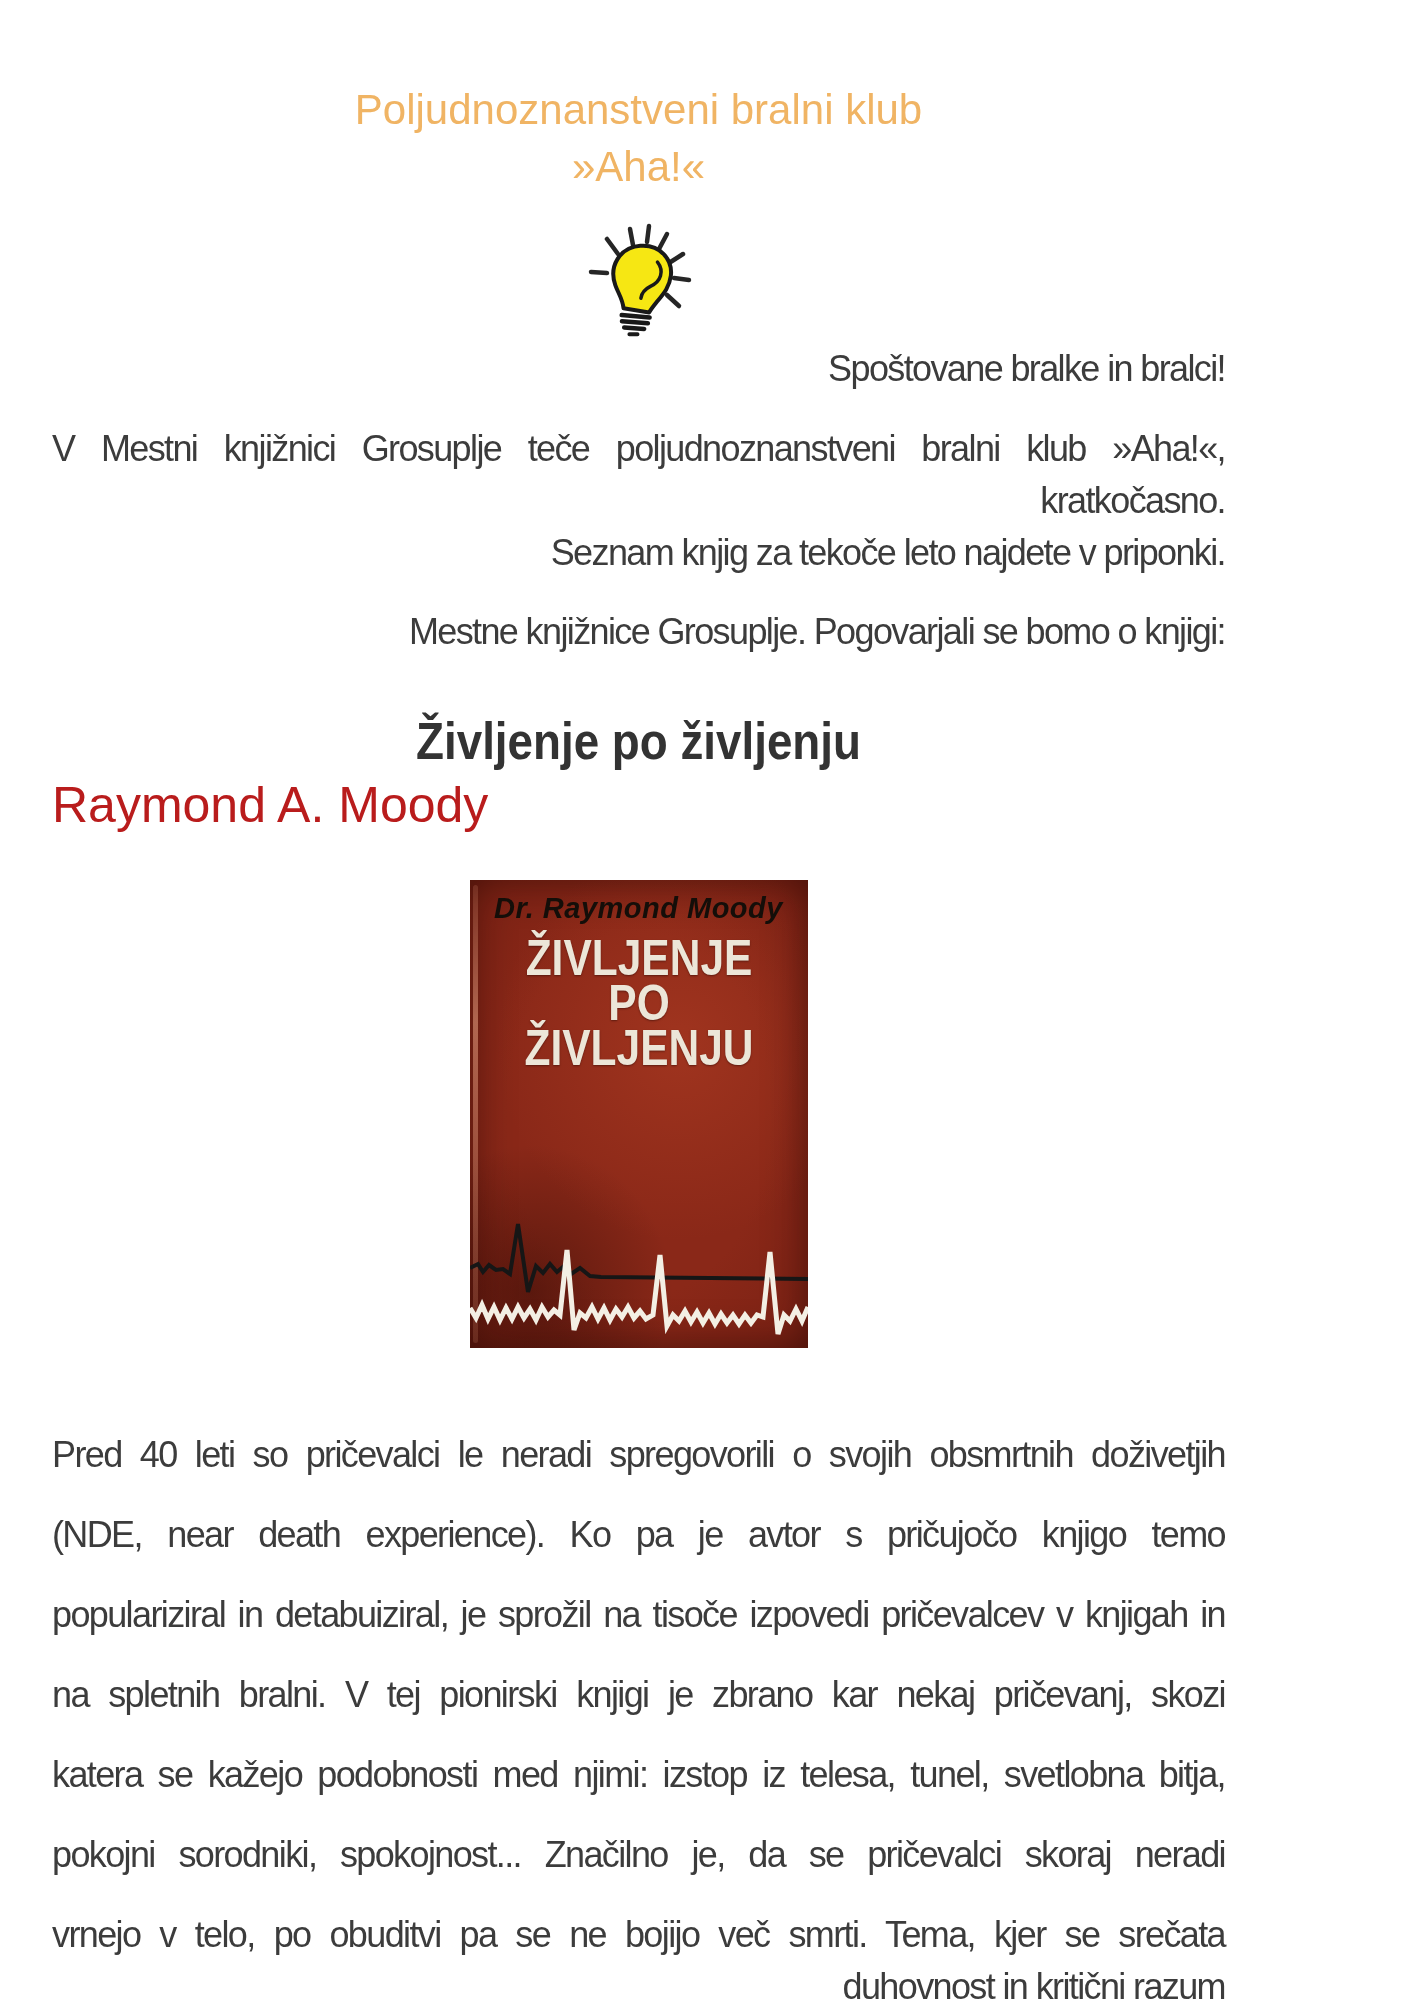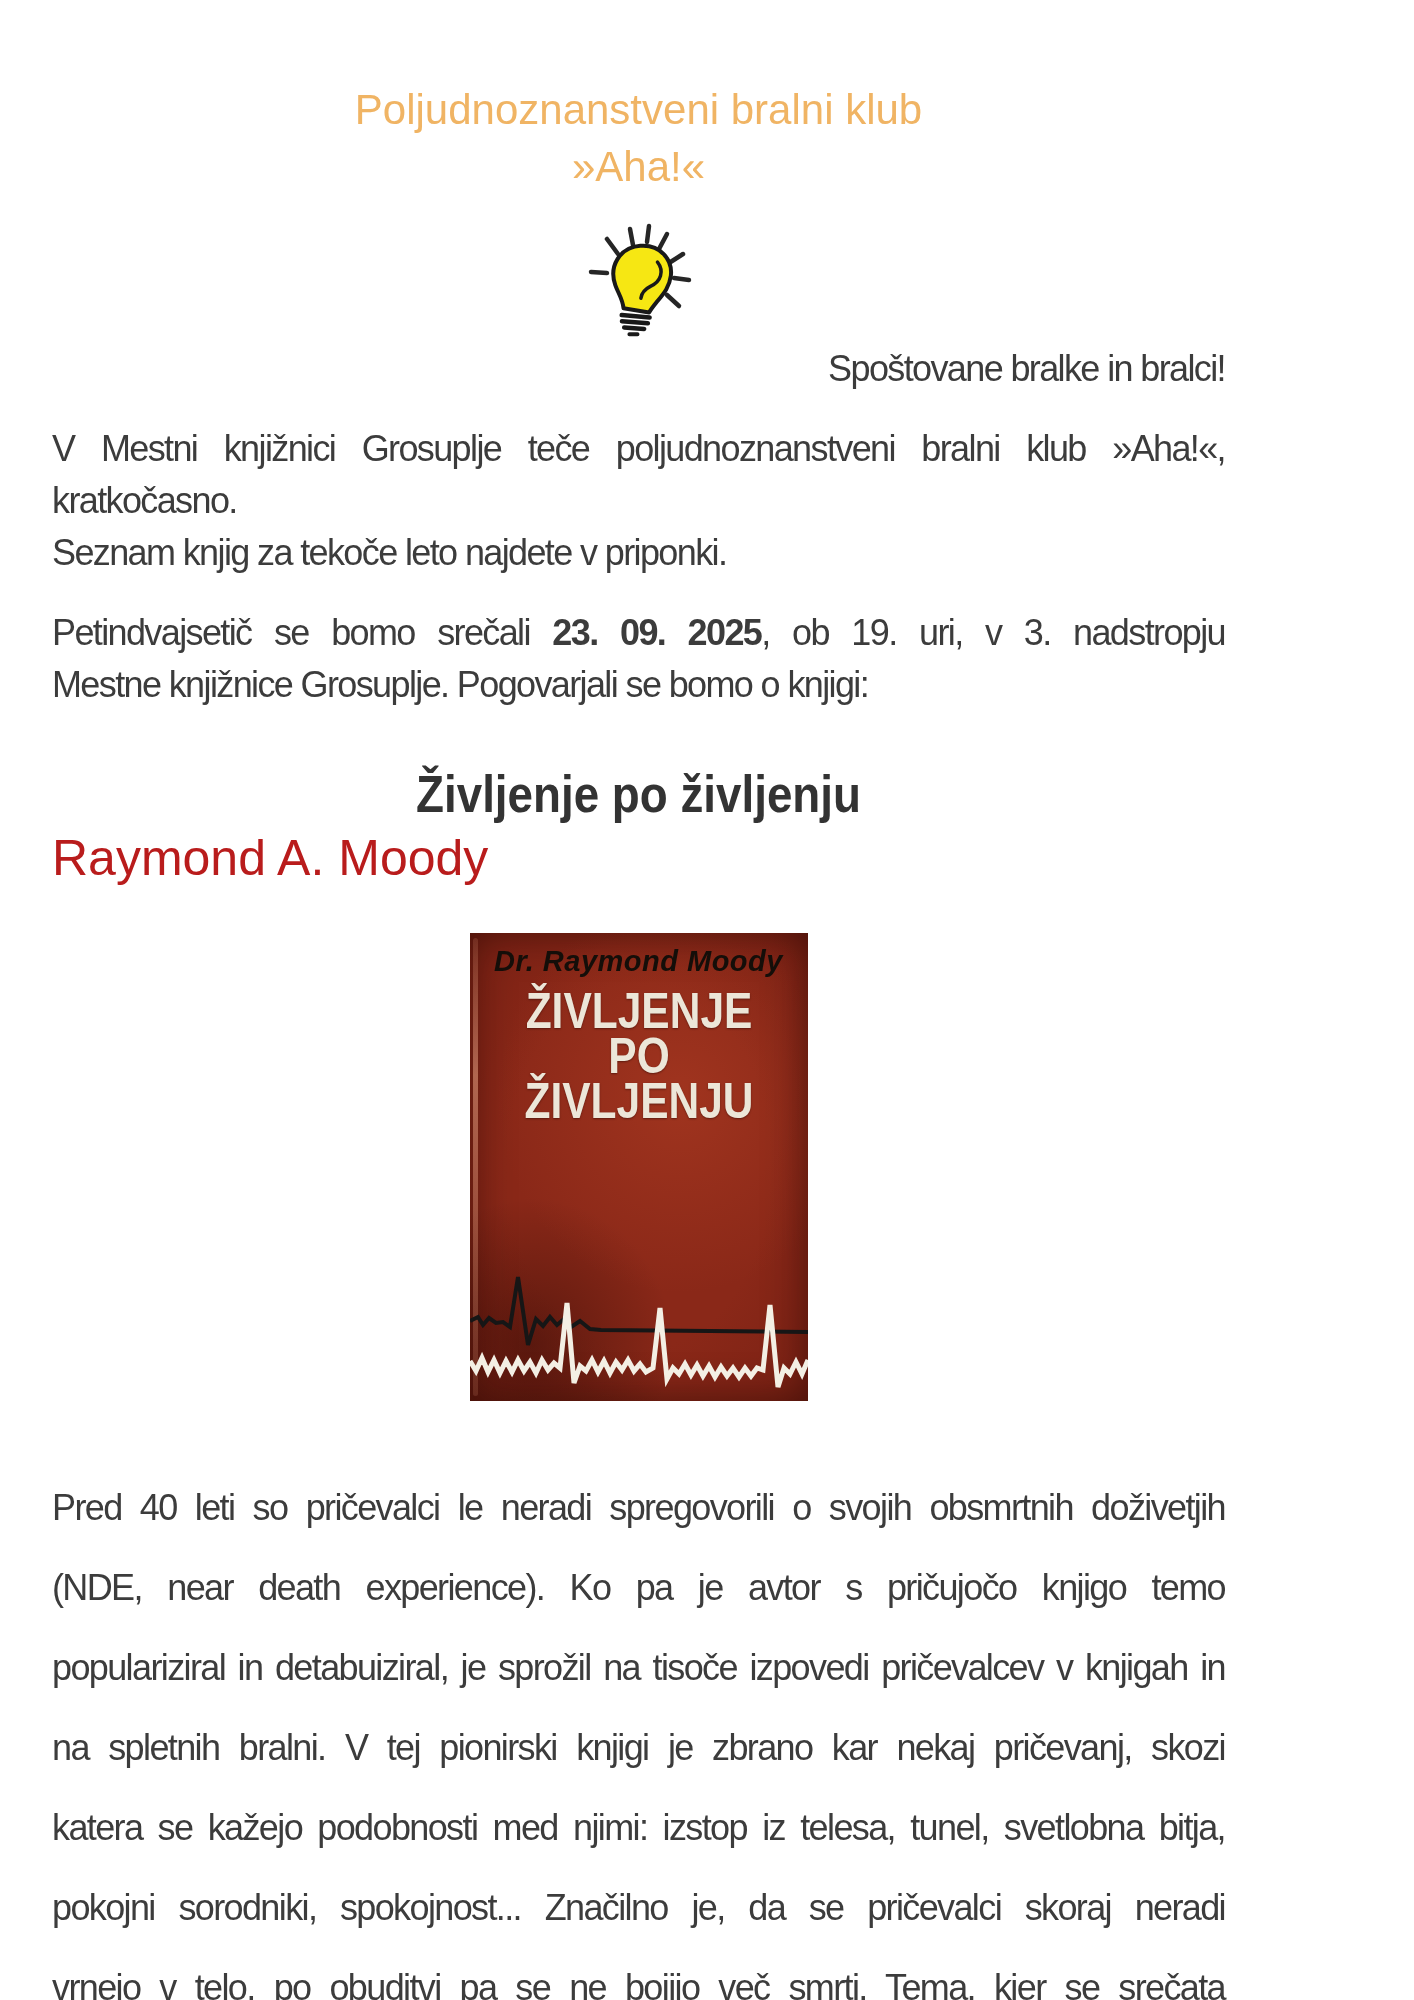--- a/index.html
+++ b/index.html
@@ -19,21 +19,21 @@
     color:#f0b464;
     font-size:42px;
     line-height:57px;
   }
   
   .bulb{width:132px;height:132px;margin:14px auto 0;display:block;}
   
   .greeting{margin-top:2px;font-size:36px;line-height:52px;letter-spacing:-0.045em;text-align:right;}
   .para{font-size:36px;line-height:52px;letter-spacing:-0.045em;}
   .para .line.j{text-align:justify;text-align-last:justify;margin-top:28px;}
-  .para .line.l{text-align:left;}
+  .para .line.l{text-align:right;}
   .mt-intro{margin-top:18px;}
   .mt-meeting{margin-top:27px;}
   .mt-desc{margin-top:81px;}
   .bold{font-weight:700;}
   
   .book-title{
     margin-top:52px;text-align:center;font-weight:700;
     font-size:52px;line-height:62px;color:#333333;
     transform:scaleX(0.88);transform-origin:50% 50%;
   }
@@ -106,21 +106,20 @@
 
   <div class="greeting">Spoštovane bralke in bralci!</div>
 
   <div class="para mt-intro">
     <div class="line j">V Mestni knjižnici Grosuplje teče poljudnoznanstveni bralni klub »Aha!«,</div>
     <div class="line l">kratkočasno.</div>
     <div class="line l">Seznam knjig za tekoče leto najdete v priponki.</div>
   </div>
 
   <div class="para mt-meeting">
-    <div class="line j"><span>Petindvajsetič se bomo srečali </span><span class="bold">23. 09. 2025</span><span>, ob 19. uri, v 3. nadstropju</span></div>
     <div class="line l">Mestne knjižnice Grosuplje. Pogovarjali se bomo o knjigi:</div>
   </div>
 
   <div class="book-title">Življenje po življenju</div>
   <div class="book-author">Raymond A. Moody</div>
 
   <div class="cover">
     <div class="cover-script">Dr. Raymond Moody</div>
     <div class="cover-title">
       <span>ŽIVLJENJE</span>

